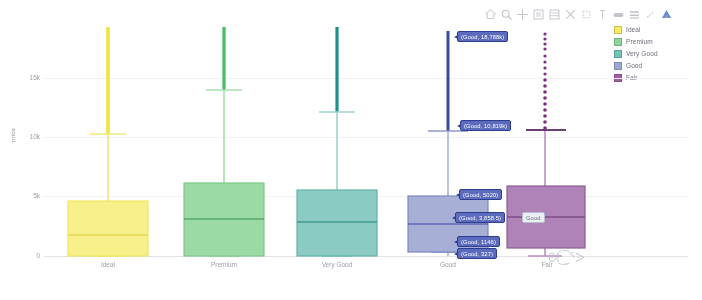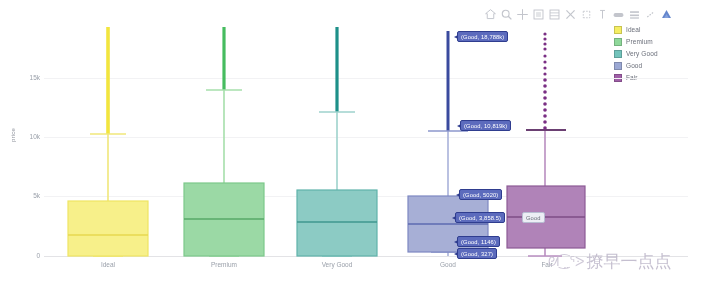--- a/index.html
+++ b/index.html
@@ -338,16 +338,15 @@
   <div class="tip" style="left:457px; top:31px;">(Good, 18,788k)</div>
   <div class="tip" style="left:460px; top:120px;">(Good, 10,819k)</div>
   <div class="tip" style="left:459px; top:189px;">(Good, 5020)</div>
   <div class="tip" style="left:455px; top:212px;">(Good, 3,858.5)</div>
   <div class="tip plain" style="left:522px; top:212px;">Good</div>
   <div class="tip" style="left:457px; top:236px;">(Good, 1146)</div>
   <div class="tip" style="left:457px; top:248px;">(Good, 327)</div>
 
   <div id="watermark">
     <span class="wm-mark">ᘛ⁐̤ᕐᐷ</span>
-    <span>撩早一点点</span>
   </div>
 
 </div>
 
 </body></html>

